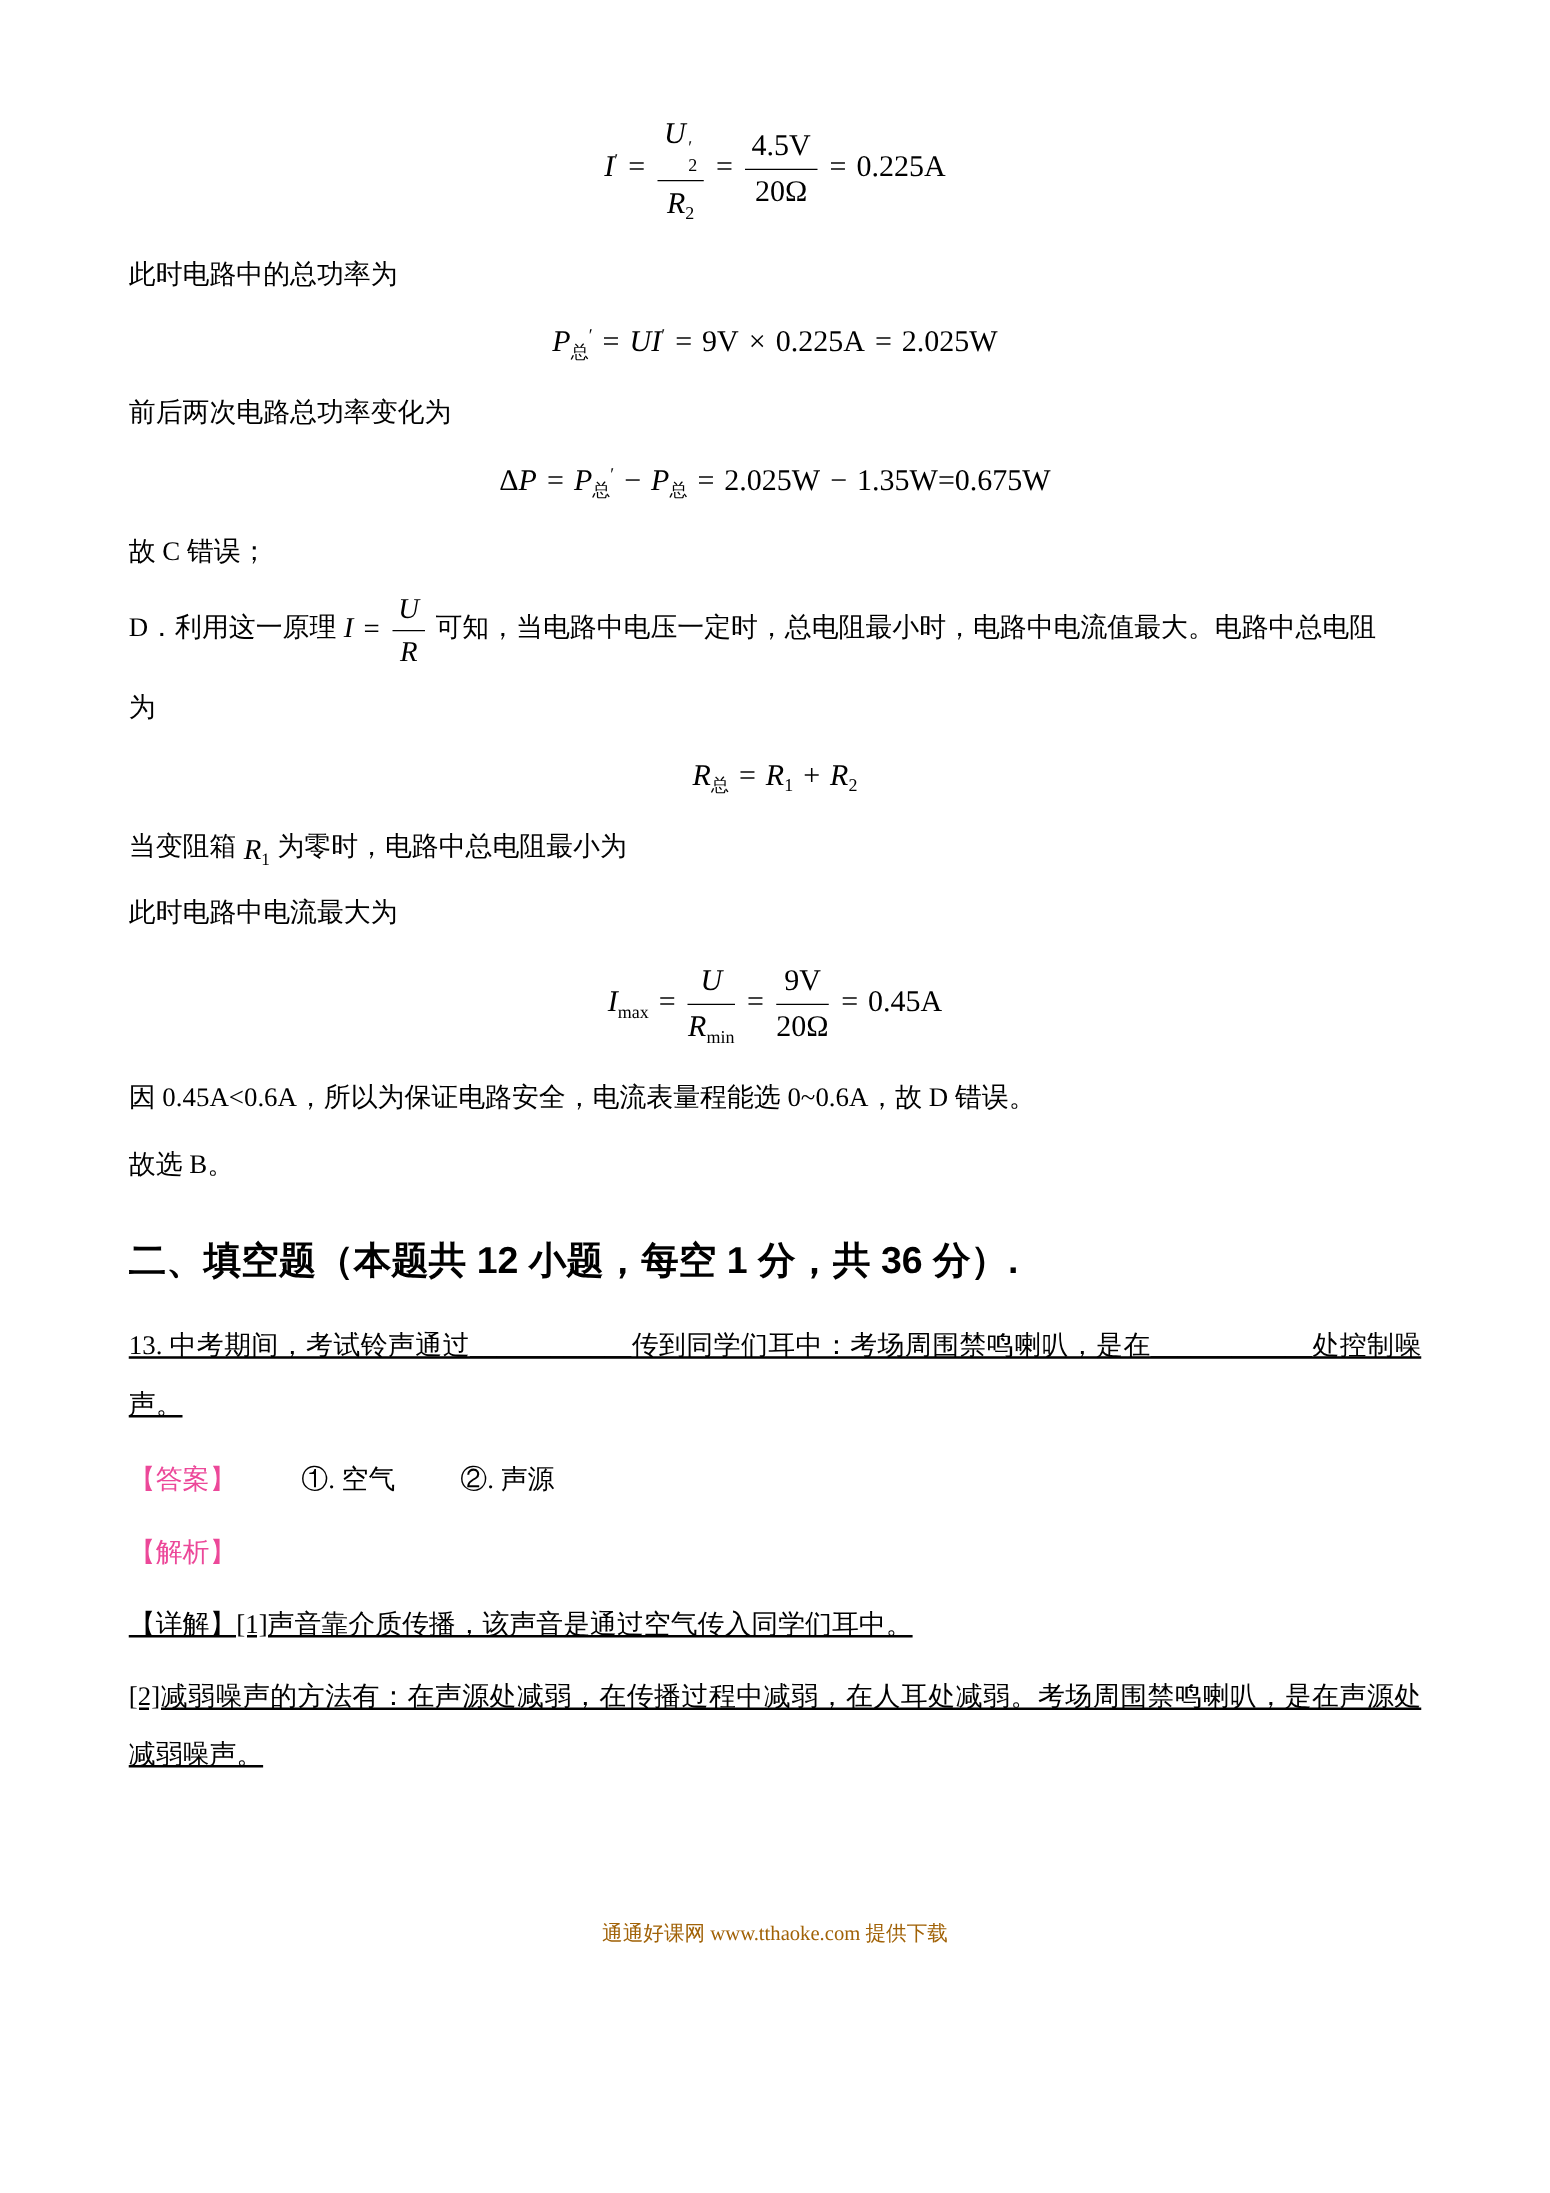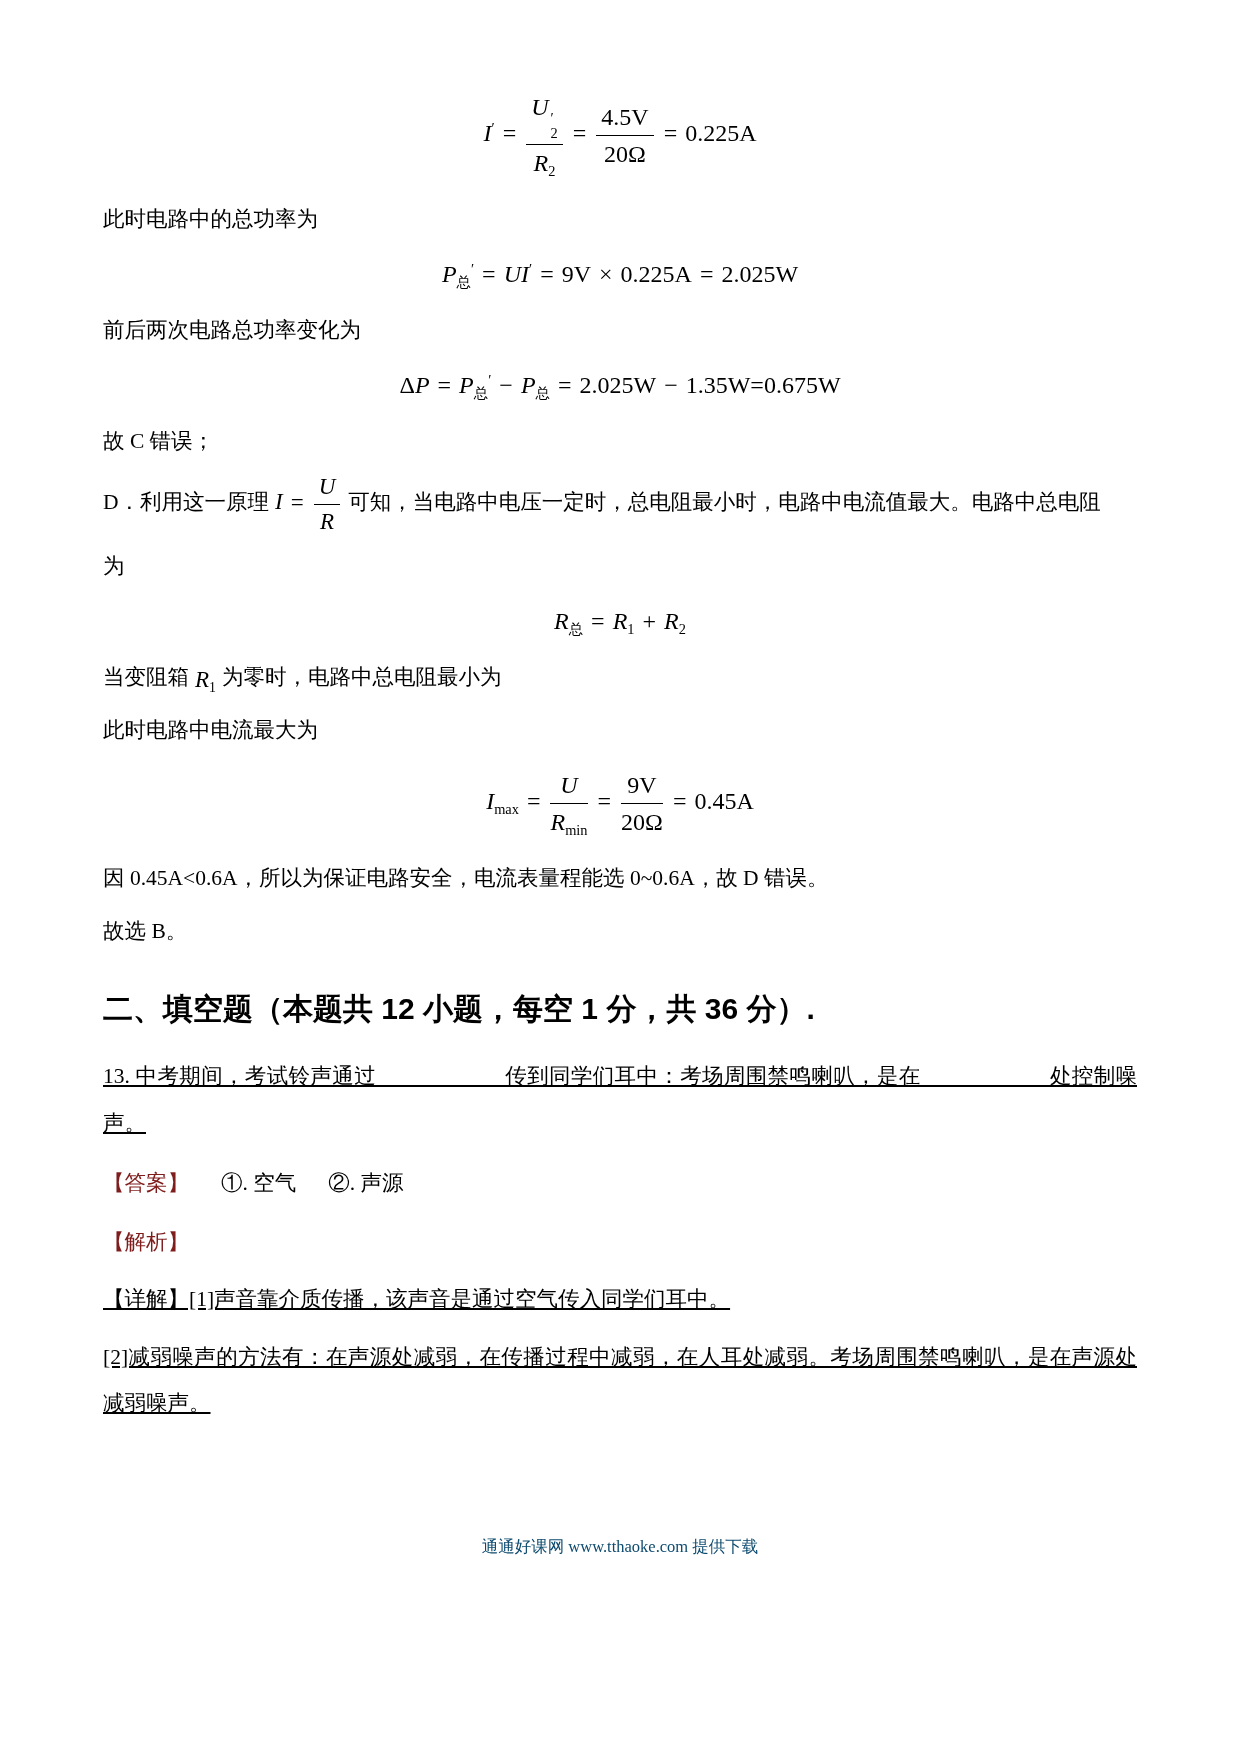--- a/index.html
+++ b/index.html
@@ -45,30 +45,30 @@
   
   .section-heading {
     font-weight:700;
     font-size:30px;
     margin:26px 0 14px 0;
     font-family:"Liberation Sans","DejaVu Sans",sans-serif;
   }
 
   .q-para { text-align:justify; line-height:2.15; margin:12px 0;text-decoration:underline; }
   .answer-line { margin:16px 0; }
-  .accent { color:#7f1d1d; }
-  .answer-item { margin-left:32px; }
+  .accent { color:#ec4899; }
+  .answer-item { margin-left:52px; }
 
   .footer {
     position:absolute;
     left:0; right:0;
     bottom:196px;
     text-align:center;
     font-size:16.5px;
-    color:#0c4a6e;
+    color:#a16207;
     font-family:"Liberation Serif","DejaVu Serif",serif;
   }
 </style>
 </head>
 <body>
 
 <div class="page">
   <div class="content">
 
     <div class="formula"><span class="mvar">I</span><sup>′</sup><span class="mop">=</span><span class="frac"><span class="num"><span class="mvar">U</span><span class="stack">

